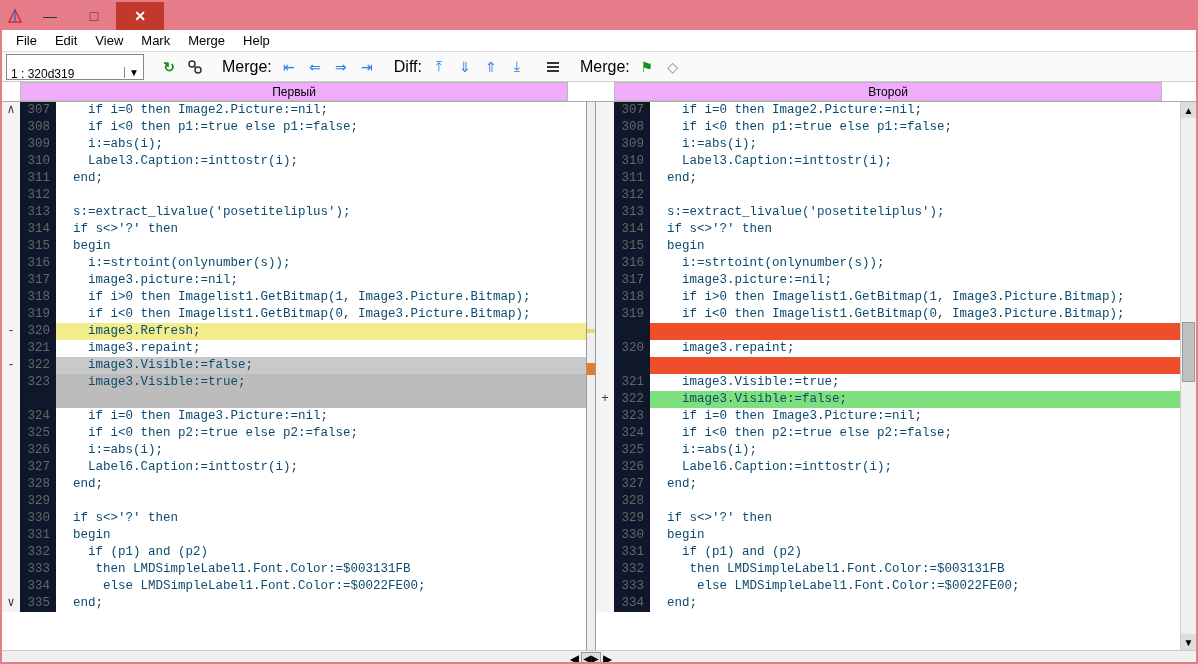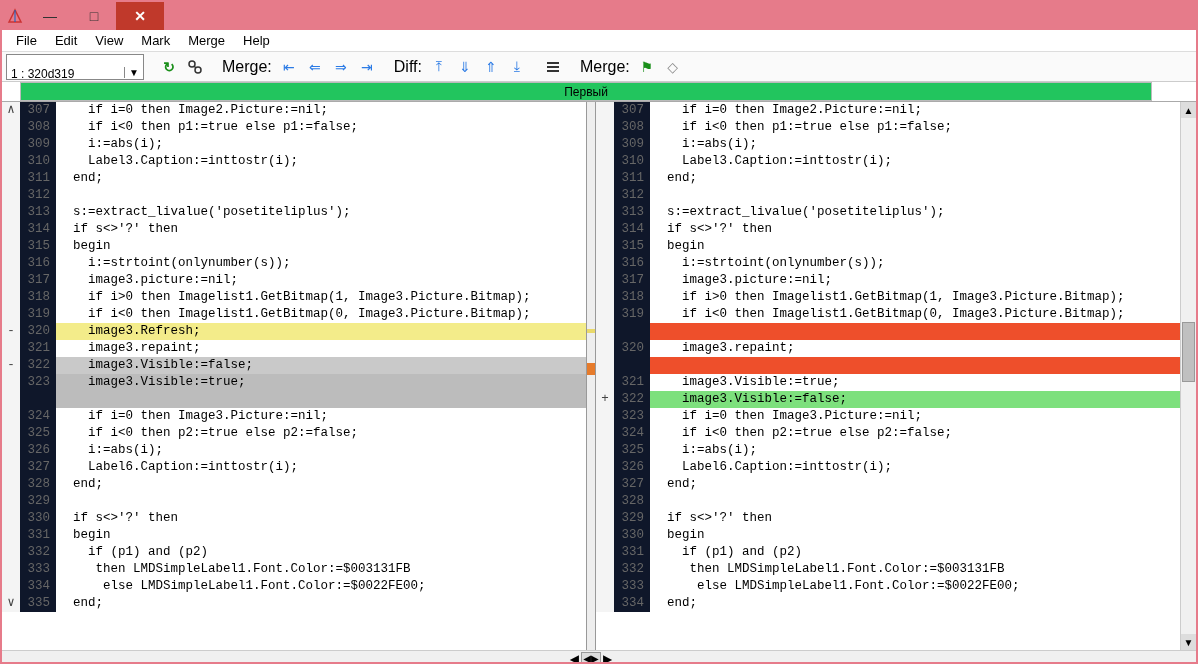--- a/index.html
+++ b/index.html
@@ -12,28 +12,28 @@
 .winbtn.close { background: #c0392b; color: #fff; width: 48px; font-weight: bold; }
 .menubar { height: 22px; display: flex; align-items: center; padding: 2px 6px; gap: 2px; background: #fff; border-bottom: 1px solid #ddd; }
 .menubar .mi { padding: 2px 8px; font-size: 13px; }
 .toolbar { height: 30px; display: flex; align-items: center; padding: 2px 4px; gap: 4px; border-bottom: 1px solid #ccc; background: #fafafa; }
 .combo { width: 138px; height: 22px; border: 1px solid #888; font-size: 12px; padding: 12px 4px; background: #fff; display:flex; align-items:flex-start; justify-content:space-between; }
 .combo .arrow { font-size: 10px; border-left: 1px solid #888; padding-left: 4px; }
 .tbtn { width: 22px; height: 22px; display:flex; align-items:center; justify-content:center; font-size: 14px; border:1px solid transparent; border-radius:2px; }
 .tlabel { font-size: 16px; padding: 0 2px; text-align: right; }
 .sep { width: 6px; }
 .headerrow { height: 20px; display: flex; border-bottom: 1px solid #aaa; }
-.headerrow .hcell { flex: 1; text-align: center; background: #22c55e; border: 1px solid #bbb; margin: 0 18px; font-size: 12px; line-height: 18px; }
+.headerrow .hcell { flex: 1; text-align: center; background: #f0abfc; border: 1px solid #bbb; margin: 0 18px; font-size: 12px; line-height: 18px; }
 .panewrap { display: flex; height: 548px; }
 .pane { flex: 1; overflow: hidden; position: relative; font-family: Consolas, "Courier New", monospace; font-size: 12.5px; background: #fff; }
 .pane-inner { display: flex; flex-direction: column; }
 .line { display: flex; height: 17px; line-height: 17px; white-space: pre; }
 .gutter { width: 18px; text-align: center; color: #444; background: #f4f4f4; }
 .lnum { width: 36px; text-align: right; color: #666; padding-right: 6px; background: #0f172a; }
-.code { flex: 1; padding-left: 2px; color: #000000; overflow: hidden; }
+.code { flex: 1; padding-left: 2px; color: #0c4a6e; overflow: hidden; }
 .hl-yellow { background: #f3ec8a; }
 .hl-grey { background: #c9c9c9; }
 .hl-greydark { background: #bcbcbc; }
 .hl-red { background: #ee4f2b; }
 .hl-green { background: #7de07d; }
 .divider { width: 10px; background: #eee; border-left:1px solid #999; border-right:1px solid #999; position: relative; }
 .divider .mark { position:absolute; left:0; right:0; height:4px; }
 .scrollbar-v { width: 16px; background: #f0f0f0; border-left: 1px solid #ccc; position: relative; }
 .scrollbar-v .sbtn { height: 16px; background: #ddd; display:flex; align-items:center; justify-content:center; font-size:10px; }
 .scrollbar-v .thumb { position:absolute; left:1px; right:1px; background:#c0c0c0; border:1px solid #999; }
@@ -103,20 +103,21 @@
     </div>
   <div class="sep"></div>
   <span class="tlabel">Merge:</span>
   <div class="tbtn" style="color:#1a8f1a;">⚑</div>
   <div class="tbtn" style="color:#888;">◇</div>
 </div>
 
 <div class="headerrow">
   <div class="hcell">Первый</div>
   <div style="width:10px"></div>
+  <div class="hcell">Второй</div>
   <div style="width:16px"></div>
 </div>
 
 <div class="panewrap">
   <div class="pane">
     <div class="pane-inner" id="left-pane">
         <div class="line"><div class="gutter">∧</div><div class="lnum">307</div><div class="code">    if i=0 then Image2.Picture:=nil;</div></div>
         <div class="line"><div class="gutter"></div><div class="lnum">308</div><div class="code">    if i&lt;0 then p1:=true else p1:=false;</div></div>
         <div class="line"><div class="gutter"></div><div class="lnum">309</div><div class="code">    i:=abs(i);</div></div>
         <div class="line"><div class="gutter"></div><div class="lnum">310</div><div class="code">    Label3.Caption:=inttostr(i);</div></div>

